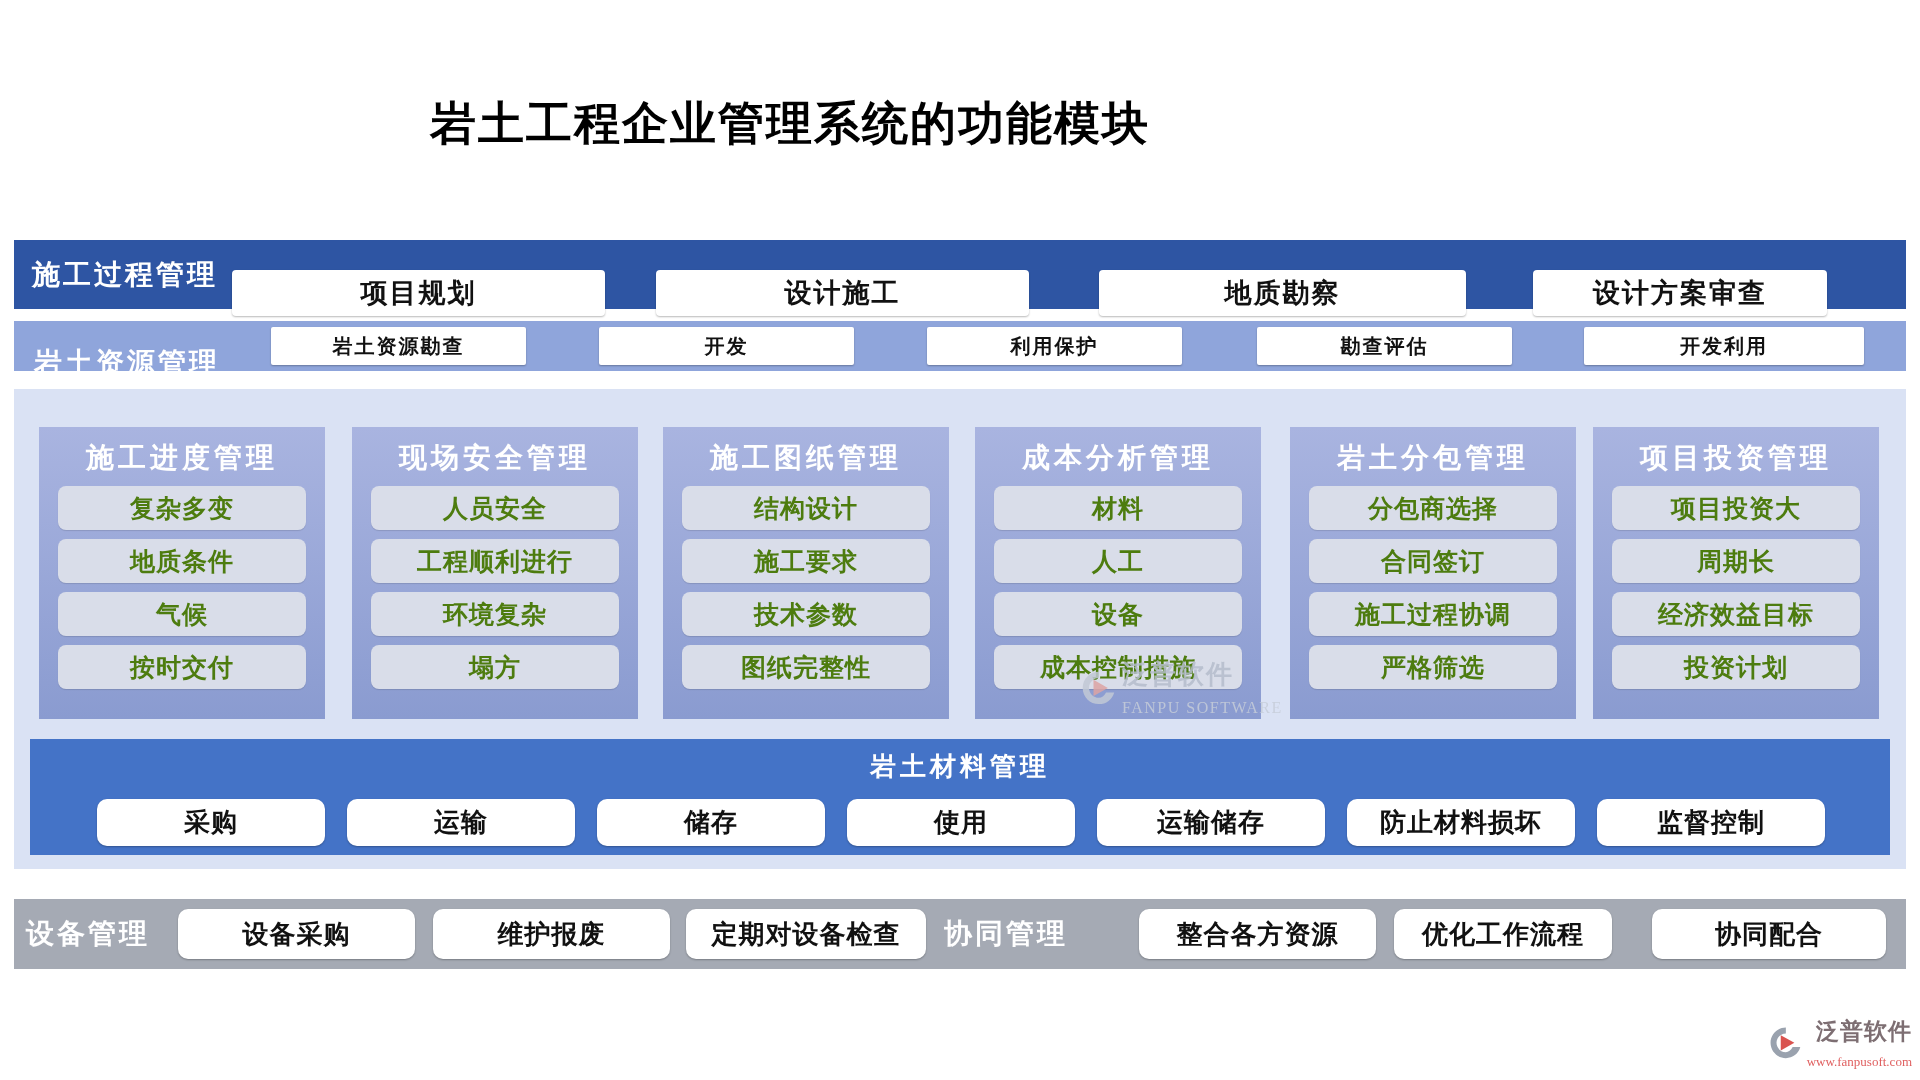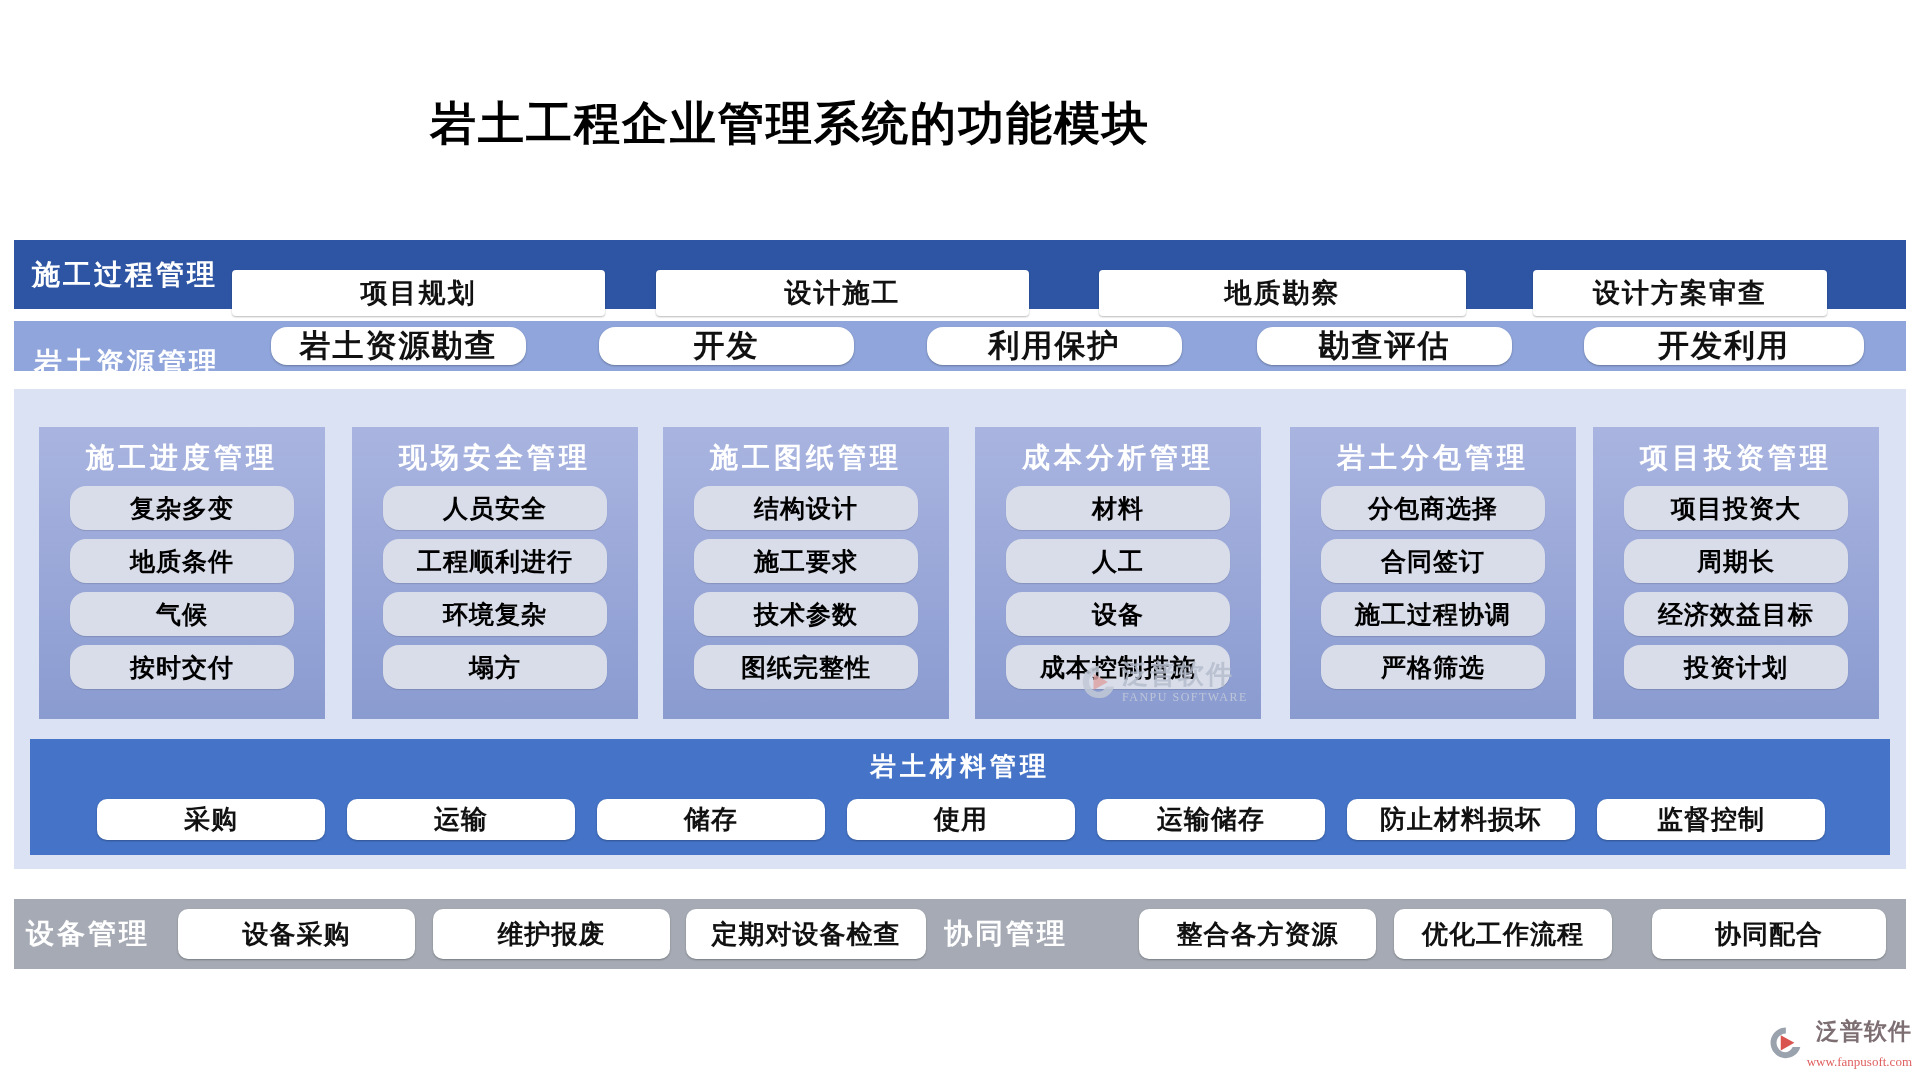--- a/index.html
+++ b/index.html
@@ -18,57 +18,57 @@
   .row-label{position:absolute;top:50%;transform:translateY(-50%);color:#fff;font-weight:bold;
     font-size:28px;letter-spacing:3px;white-space:nowrap;}
   .row1 .row-label{left:18px;}
   .row1 .btn{top:30px;height:46px;font-size:27px;border-radius:4px;letter-spacing:2px;}
   .r1b0{left:218px;width:373px}.r1b1{left:642px;width:373px}
   .r1b2{left:1085px;width:367px}.r1b3{left:1519px;width:294px}
 
   
   .row2{position:absolute;left:14px;top:321px;width:1892px;height:50px;background:#8fa5db;}
   .row2 .row-label{left:20px;margin-top:17px;}
-  .row2 .btn{top:6px;height:38px;font-size:31px;border-radius:16px;letter-spacing:2px;}
+  .row2 .btn{top:6px;height:38px;font-size:20px;border-radius:2px;letter-spacing:2px;}
   .r2b0{left:257px;width:255px}.r2b1{left:585px;width:255px}.r2b2{left:913px;width:255px}
   .r2b3{left:1243px;width:255px}.r2b4{left:1570px;width:280px}
 
   
   .section{position:absolute;left:14px;top:377px;width:1892px;height:480px;background:#dae2f4;margin-top:12px;}
 
   .panel{position:absolute;top:38px;width:286px;height:292px;
     background:linear-gradient(180deg,#a9b4e0 0%,#8a9bd0 100%);}
   .p0{left:25px}.p1{left:338px}.p2{left:649px}.p3{left:961px}.p4{left:1276px}.p5{left:1579px}
   .panel-title{margin-top:12px;text-align:center;color:#fff;font-size:28px;font-weight:bold;letter-spacing:4px;}
-  .panel-item{margin:9px auto 0;width:224px;height:44px;background:#d9dde9;border-radius:16px;
-    display:flex;align-items:center;justify-content:center;font-size:25px;font-weight:bold;color:#000000;
+  .panel-item{margin:9px auto 0;width:248px;height:44px;background:#d9dde9;border-radius:8px;
+    display:flex;align-items:center;justify-content:center;font-size:25px;font-weight:bold;color:#4d7c0f;
     letter-spacing:1px;box-shadow:0 1px 1px rgba(0,0,0,.12);}
   .panel-item:first-of-type{margin-top:17px;}
 
   
   .material{position:absolute;left:16px;top:350px;width:1860px;height:116px;background:#4473c7;}
   .material-title{padding-top:10px;text-align:center;color:#fff;font-size:26px;font-weight:bold;letter-spacing:4px;}
-  .material .btn{top:60px;height:41px;width:228px;font-size:26px;border-radius:10px;letter-spacing:1px;}
+  .material .btn{top:60px;height:47px;width:228px;font-size:26px;border-radius:10px;letter-spacing:1px;}
   .mb0{left:67px}.mb1{left:317px}.mb2{left:567px}.mb3{left:817px}
   .mb4{left:1067px}.mb5{left:1317px}.mb6{left:1567px}
 
   
   .gray-row{position:absolute;left:14px;top:899px;width:1892px;height:70px;background:#a5aab4;}
   .gray-row .row-label{color:#fff;font-size:28px;}
   .equip-label{left:12px;}
   .collab-label{left:930px;}
   .gray-row .btn{top:10px;height:50px;font-size:26px;border-radius:10px;letter-spacing:1px;}
   .gb0{left:164px;width:237px}.gb1{left:419px;width:237px}.gb2{left:672px;width:240px}
   .gb3{left:1125px;width:237px}.gb4{left:1380px;width:218px}.gb5{left:1638px;width:234px}
 
   
   .watermark{position:absolute;left:1080px;top:662px;display:flex;align-items:center;gap:6px;opacity:.85;}
   .watermark .wm-text{display:flex;flex-direction:column;line-height:1;}
   .wm-name{font-size:26px;font-weight:bold;color:#b5bdcc;letter-spacing:2px;}
-  .wm-sub{font-size:12px;color:#c6cdd9;letter-spacing:1.5px;margin-top:3px;}
+  .wm-sub{font-size:16px;color:#c6cdd9;letter-spacing:1.5px;margin-top:12px;}
 
   
   .logo{position:absolute;right:8px;top:1020px;display:flex;align-items:center;gap:5px;}
   .logo .logo-text{display:flex;flex-direction:column;align-items:flex-end;line-height:1;}
   .logo-name{font-size:23px;font-weight:bold;color:#7d6e72;letter-spacing:1px;}
   .logo-url{font-size:13px;color:#e06060;margin-top:12px;}
 </style>
 </head>
 <body>
 

